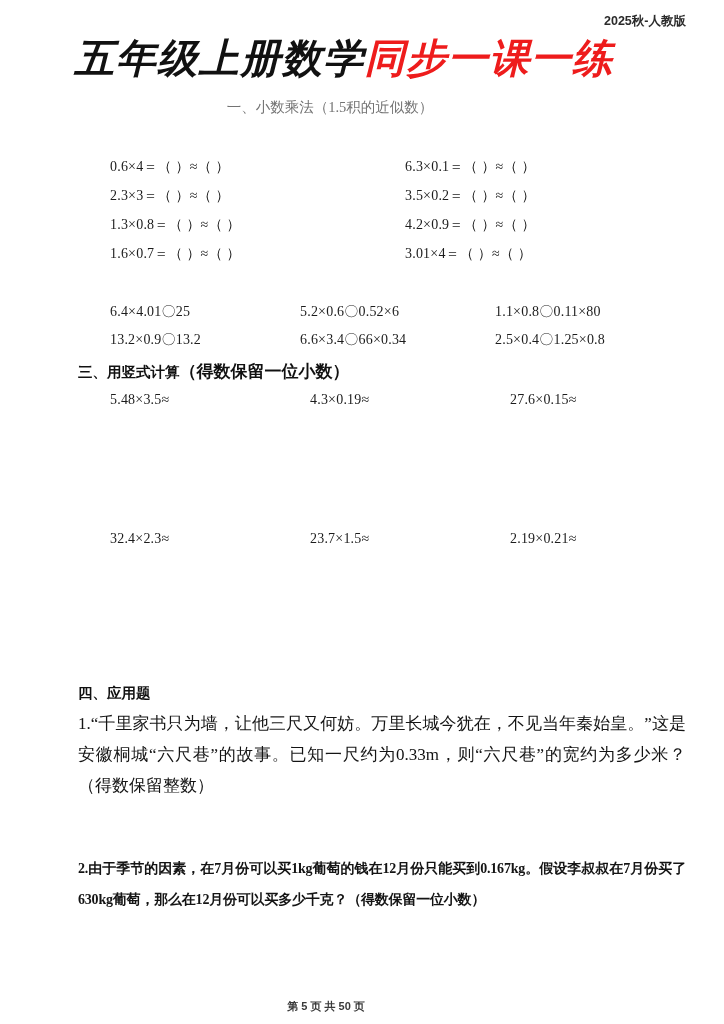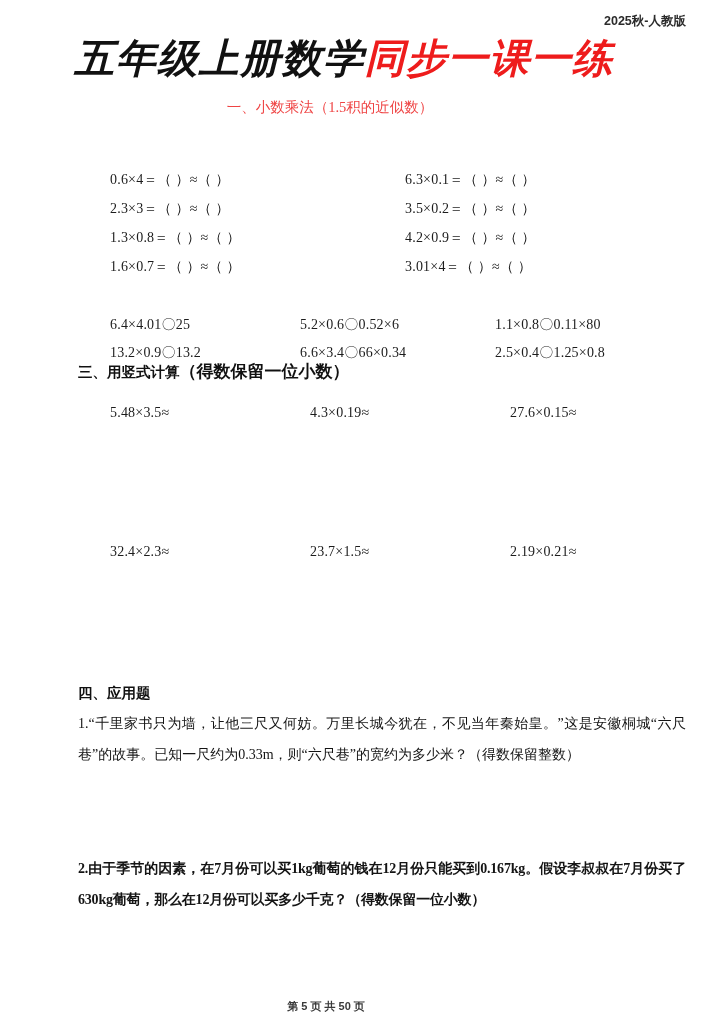--- a/index.html
+++ b/index.html
@@ -55,21 +55,21 @@
   .main-title .tpart-red   { color: #ee1c1c; }
 
   .sub-title {
     position: absolute;
     left: 0;
     top: 98px;
     width: 660px;
     text-align: center;
     font-size: 14.5px;
     font-weight: 400;
-    color: #ef4444;
+    color: #737373;
     white-space: nowrap;
   }
 
   
   .sec-head {
     position: absolute;
     left: 78px;
     font-family: "Liberation Sans", "DejaVu Sans", sans-serif;
     font-size: 14.5px;
     font-weight: 700;
@@ -83,29 +83,28 @@
   }
 
   
   .item {
     position: absolute;
     font-family: "Liberation Serif", "DejaVu Serif", serif;
     font-size: 14px;
     color: #1c1c1c;
     white-space: nowrap;
     letter-spacing: 0.2px;
-    margin-top: 13px;
   }
 
   
   .word-problem {
     position: absolute;
     left: 78px;
     width: 608px;
-    font-size: 14px;
+    font-size: 17px;
     line-height: 31px;
     color: #141414;
     text-align: justify;
     text-justify: inter-ideograph;
   }
   .word-problem.heavy {
     font-family: Liberation Serif, serif;
     font-weight: 700;
     font-size: 14px;
     letter-spacing: -0.2px;

